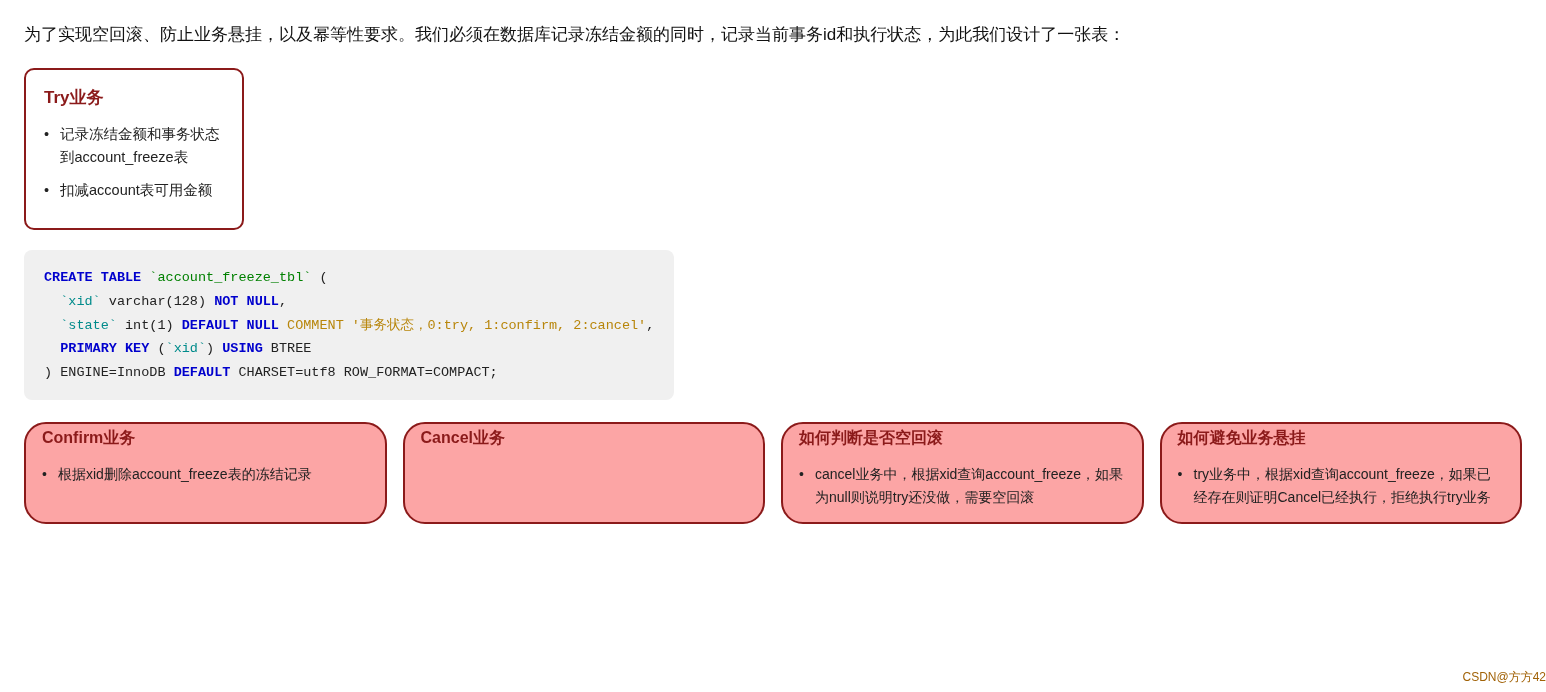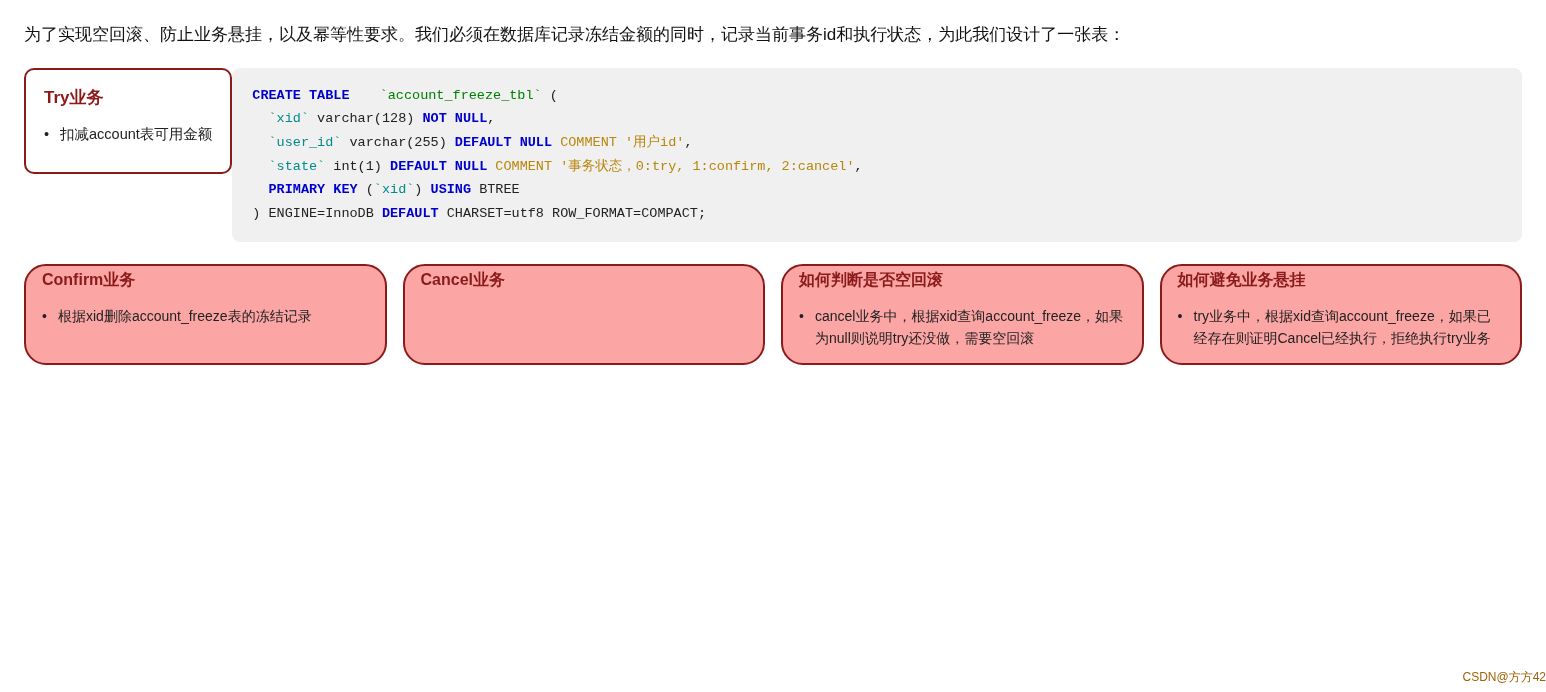--- a/index.html
+++ b/index.html
@@ -16,22 +16,24 @@
     .intro-text {
       font-size: 17px;
       line-height: 1.75;
       margin-bottom: 18px;
       font-weight: 400;
       color: #111;
     }
 
     .top-section {
       display: flex;
+      gap: 20px;
       margin-bottom: 22px;
       align-items: flex-start;
+      flex-direction: column;
     }
 
     .card {
       border: 2px solid #8b1a1a;
       border-radius: 10px;
       padding: 16px 18px;
       background: #fff;
       position: relative;
     }
 
@@ -75,21 +77,21 @@
       border-radius: 8px;
       padding: 16px 20px;
       font-family: "Courier New", "Consolas", monospace;
       font-size: 13.5px;
       line-height: 1.75;
       color: #222;
       min-width: 600px;
     }
 
     .kw { color: #0000cd; font-weight: bold; }
-    .tbl { color: #008000; margin-left: 22px; }
+    .tbl { color: #008000; }
     .col { color: #008b8b; }
     .str { color: #8b0000; }
     .cmt { color: #b8860b; }
 
     .bottom-cards {
       display: flex;
       gap: 16px;
     }
 
     .bottom-card {
@@ -118,33 +120,31 @@
   </style>
 </head>
 <body>
 
 <p class="intro-text">为了实现空回滚、防止业务悬挂，以及幂等性要求。我们必须在数据库记录冻结金额的同时，记录当前事务id和执行状态，为此我们设计了一张表：</p>
 
 <div class="top-section">
   <div class="card try-card">
     <div class="card-title">Try业务</div>
     <ul class="card-list">
+      <li>记录冻结金额和事务状态到account_freeze表</li>
       <li>扣减account表可用金额</li>
     </ul>
   </div>
 
   <div class="code-block">
     <div>
       <span class="kw">CREATE TABLE</span> <span class="tbl">`account_freeze_tbl`</span> (
     </div>
     <div>
       &nbsp;&nbsp;<span class="col">`xid`</span> varchar(128) <span class="kw">NOT NULL</span>,
-    </div>
-    <div>
-      &nbsp;&nbsp;<span class="col">`user_id`</span> varchar(255) <span class="kw">DEFAULT NULL</span> <span class="cmt">COMMENT '用户id'</span>,
     </div>
     <div>
       &nbsp;&nbsp;<span class="col">`state`</span> int(1) <span class="kw">DEFAULT NULL</span> <span class="cmt">COMMENT '事务状态，0:try, 1:confirm, 2:cancel'</span>,
     </div>
     <div>
       &nbsp;&nbsp;<span class="kw">PRIMARY KEY</span> (<span class="col">`xid`</span>) <span class="kw">USING</span> BTREE
     </div>
     <div>
       ) ENGINE=InnoDB <span class="kw">DEFAULT</span> CHARSET=utf8 ROW_FORMAT=COMPACT;
     </div>

